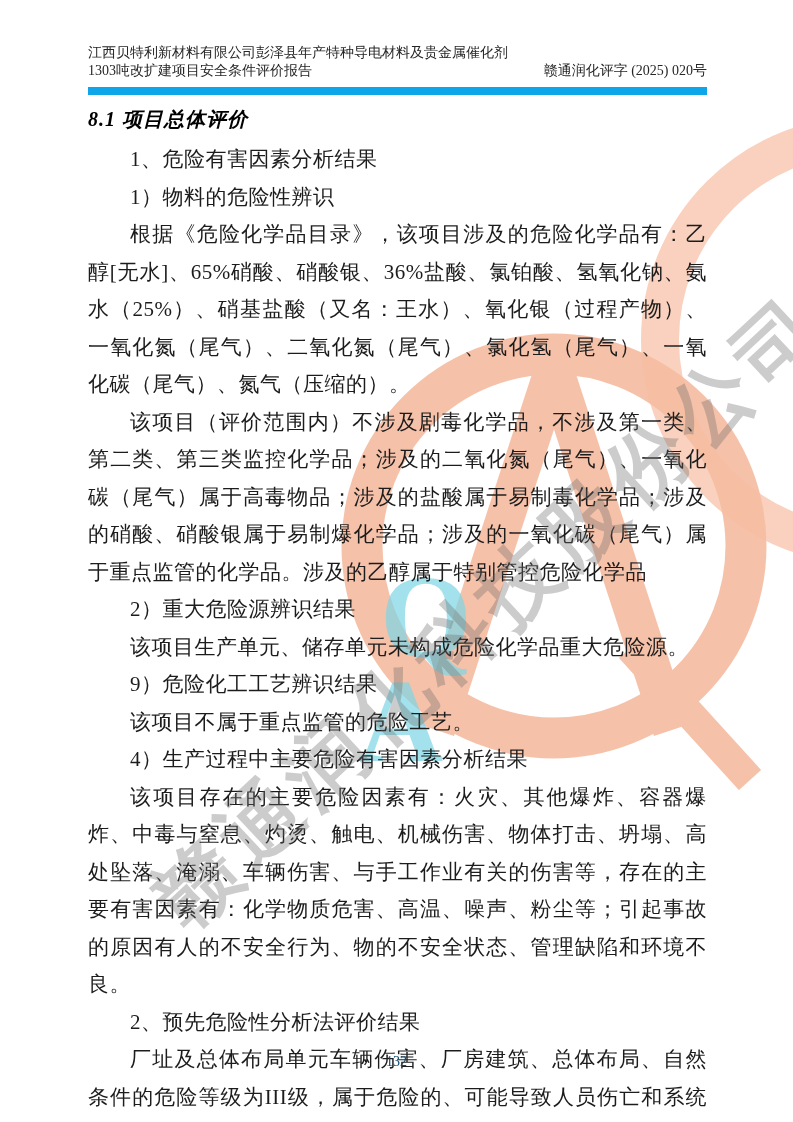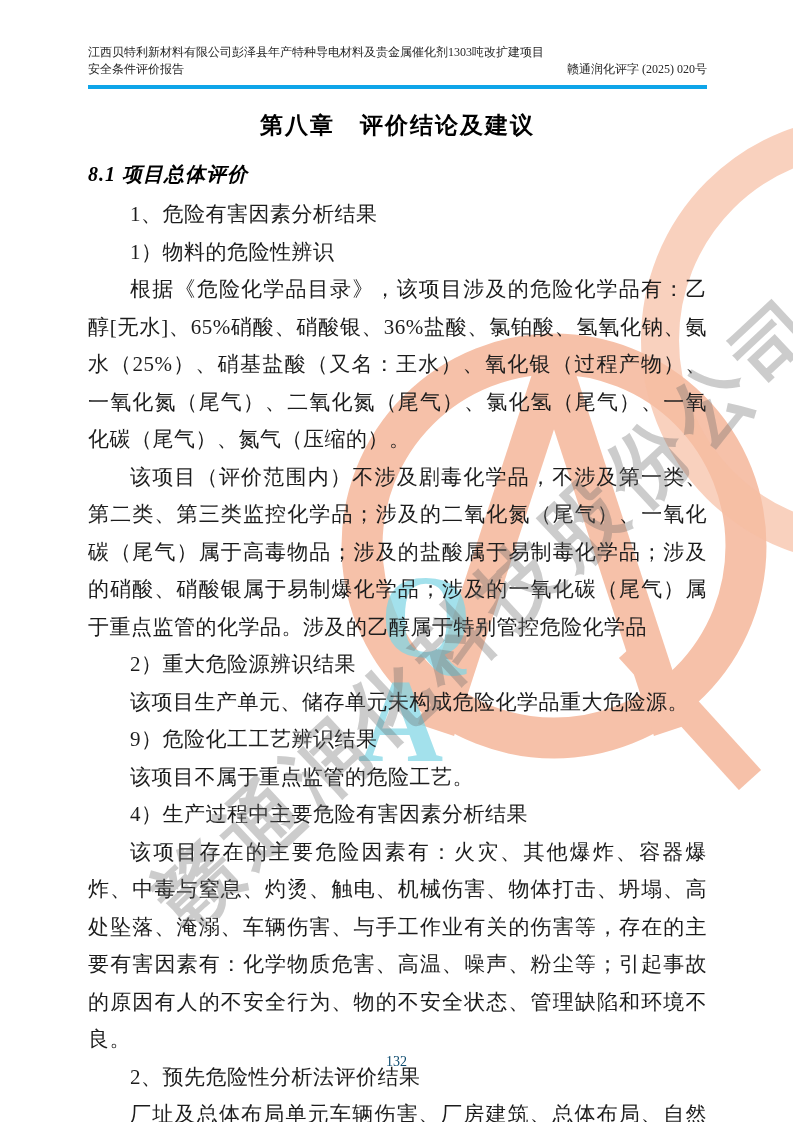--- a/index.html
+++ b/index.html
@@ -9,23 +9,23 @@
     margin:0 auto;
     background:#ffffff;
     overflow:hidden;
     font-family:"Liberation Serif","DejaVu Serif",serif;
     color:#1c1c1c;
   }
   
   .header{
     position:absolute;top:44px;left:88px;right:86px;
     display:flex;justify-content:space-between;align-items:flex-end;
-    font-size:12px;color:#262626;
+    font-size:14px;color:#262626;
     padding-bottom:7px;
-    border-bottom:4px solid #0ea5e9;
+    border-bottom:8px solid #0ea5e9;
     z-index:3;
   }
   .header .h-left{max-width:460px;}
   .header .h-right{white-space:nowrap;padding-left:10px;text-align:right;}
   
   .content{
     position:absolute;top:86px;left:88px;right:86px;
     z-index:3;
   }
   .chapter-title{
@@ -112,21 +112,20 @@
   </div>
 
   <div class="wm-diagonal">赣通润化科技股份公司</div>
 
   <div class="header">
     <span class="h-left">江西贝特利新材料有限公司彭泽县年产特种导电材料及贵金属催化剂1303吨改扩建项目安全条件评价报告</span>
     <span class="h-right">赣通润化评字 (2025) 020号</span>
   </div>
 
   <div class="content">
-    <div class="chapter-title">第八章　评价结论及建议</div>
     <div class="section-title">8.1 项目总体评价</div>
     <div class="paragraphs">
         <p>1、危险有害因素分析结果</p>
         <p>1）物料的危险性辨识</p>
         <p>根据《危险化学品目录》，该项目涉及的危险化学品有：乙醇[无水]、65%硝酸、硝酸银、36%盐酸、氯铂酸、氢氧化钠、氨水（25%）、硝基盐酸（又名：王水）、氧化银（过程产物）、一氧化氮（尾气）、二氧化氮（尾气）、氯化氢（尾气）、一氧化碳（尾气）、氮气（压缩的）。</p>
         <p>该项目（评价范围内）不涉及剧毒化学品，不涉及第一类、第二类、第三类监控化学品；涉及的二氧化氮（尾气）、一氧化碳（尾气）属于高毒物品；涉及的盐酸属于易制毒化学品；涉及的硝酸、硝酸银属于易制爆化学品；涉及的一氧化碳（尾气）属于重点监管的化学品。涉及的乙醇属于特别管控危险化学品</p>
         <p>2）重大危险源辨识结果</p>
         <p>该项目生产单元、储存单元未构成危险化学品重大危险源。</p>
         <p>9）危险化工工艺辨识结果</p>
         <p>该项目不属于重点监管的危险工艺。</p>

